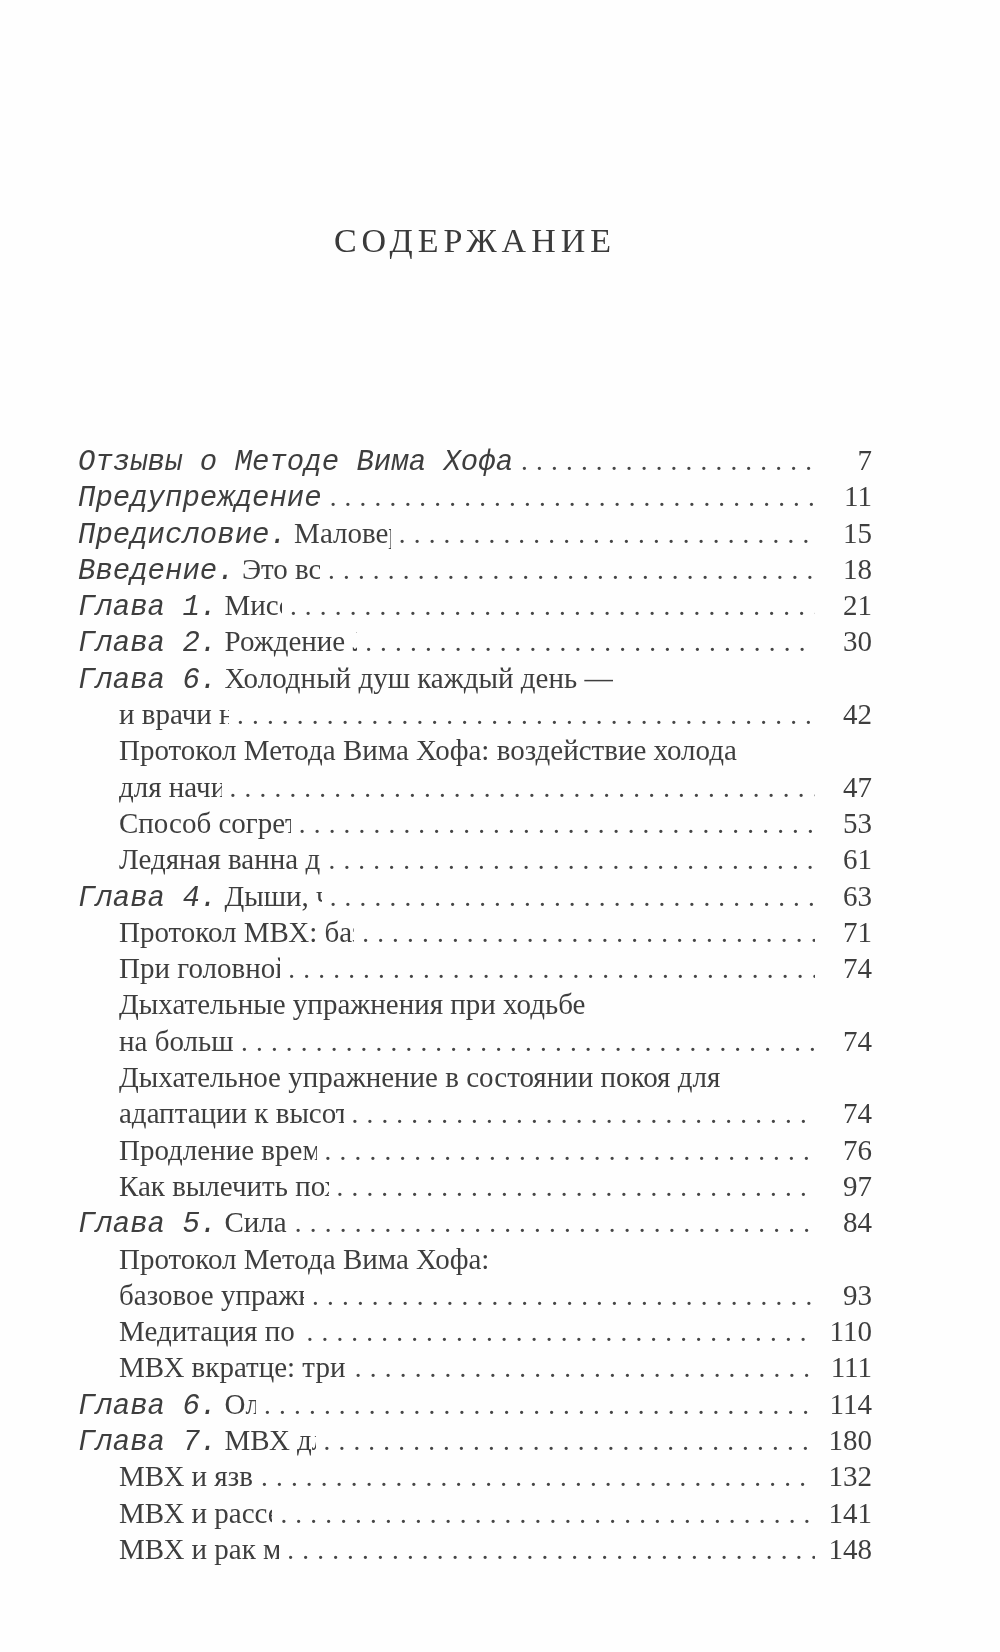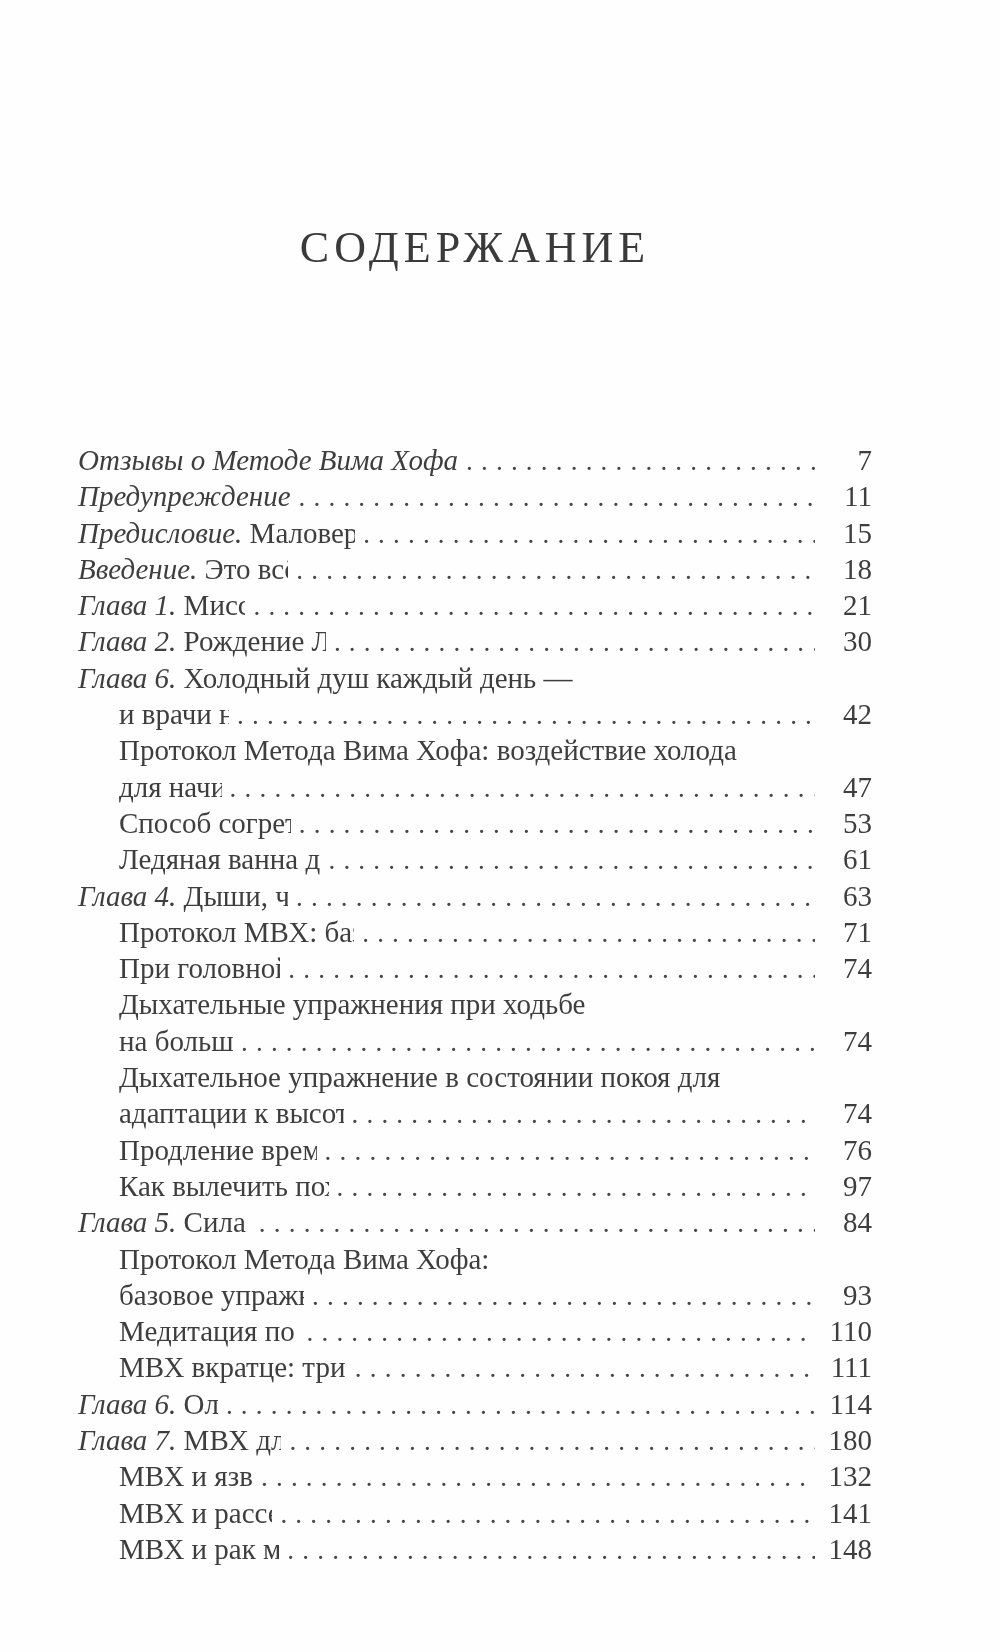--- a/index.html
+++ b/index.html
@@ -19,42 +19,42 @@
     position: absolute;
     inset: 0;
   }
   .title {
     position: absolute;
     top: 222px;
     left: 78px;
     width: 794px;
     margin: 0;
     text-align: center;
-    font-size: 44px;
+    font-size: 34px;
     font-weight: 400;
     letter-spacing: 5px;
     color: #3a3a3a;
     font-family: "Liberation Serif", "DejaVu Serif", serif;
   }
   .toc {
     position: absolute;
     top: 442px;
     left: 78px;
     width: 794px;
     font-size: 29px;
   }
   .row {
     display: flex;
     align-items: baseline;
     height: 36.3px;
     line-height: 36.3px;
     white-space: nowrap;
   }
   .row.ind { padding-left: 41px; }
-  .it  { font-style: italic; white-space: pre; flex: 0 0 auto; }
+  .it  { font-style: italic; white-space: pre; flex: 0 0 auto; font-family: Liberation Mono, monospace; }
   .txt { white-space: pre; flex: 0 1 auto; overflow: hidden; }
   .leader {
     flex: 1 1 auto;
     min-width: 0;
     overflow: hidden;
     white-space: nowrap;
     padding-left: 8px;
     color: #454545;
   }
   .leader::after {

